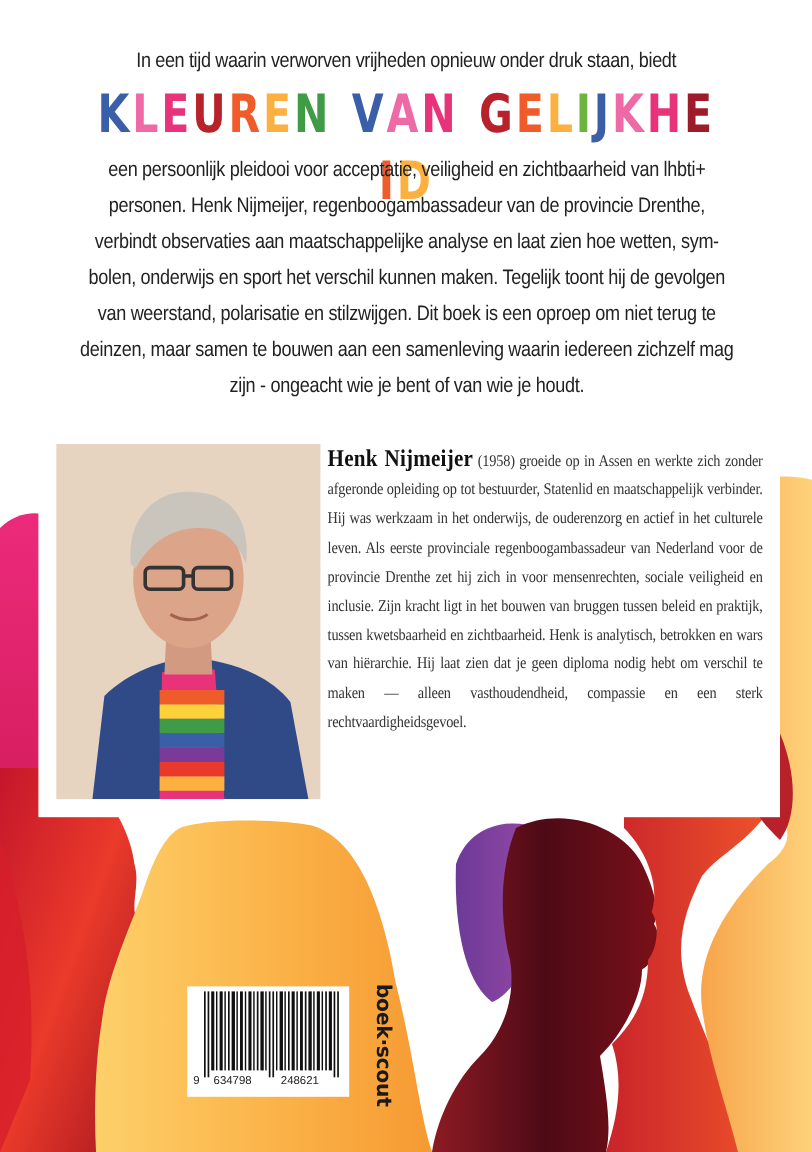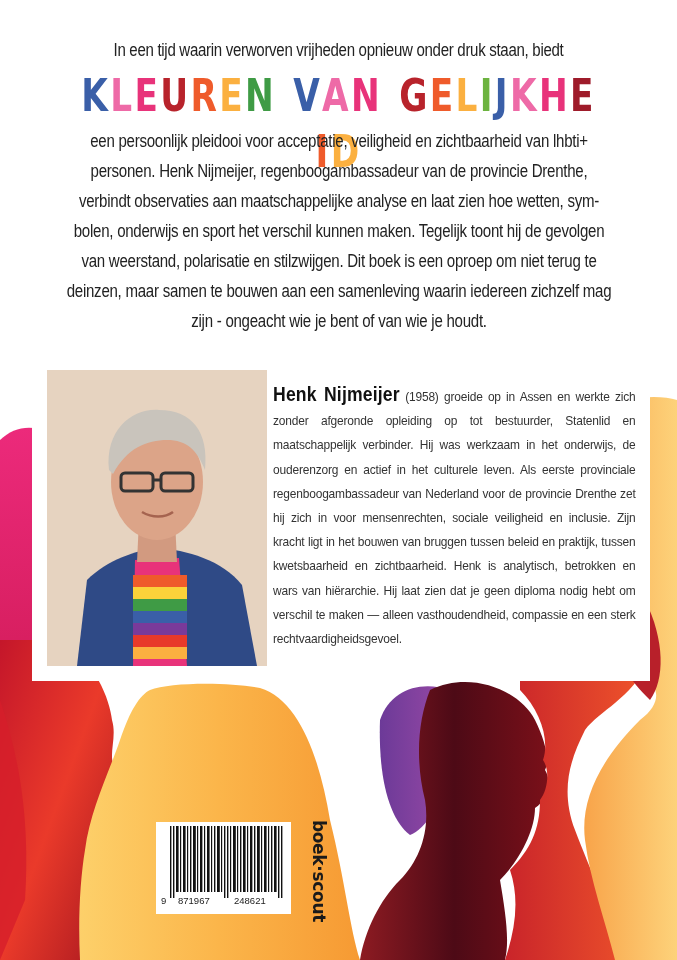--- a/index.html
+++ b/index.html
@@ -39,23 +39,24 @@
   
   .author-box {
     position: absolute; left: 32px; top: 358px; width: 618px; height: 323px;
     background: #ffffff;
   }
   .photo {
     position: absolute; left: 47px; top: 370px; width: 220px; height: 296px;
     background: #e8d7c6; overflow: hidden;
   }
   .bio {
-    position: absolute; left: 273px; top: 382px; width: 363px;
+    position: absolute; left: 273px; top: 370px; width: 363px;
     font-size: 13.6px; line-height: 24.2px; color: #333; text-align: justify;
     letter-spacing: -0.2px;
+    font-family: Liberation Serif, serif;
   }
   .bio-inner { transform: scaleX(0.88); transform-origin: left top; width: 412px; }
   .bio .name { font-weight: bold; font-size: 20px; color: #111; letter-spacing: 0.2px; }
 
   
   .barcode {
     position: absolute; left: 156px; top: 822px; width: 135px; height: 92px;
     background: #ffffff;
   }
   .bars { position: absolute; left: 14px; top: 4px; width: 117px; height: 72px; }
@@ -217,20 +218,20 @@
       <rect x="91" y="0" width="1.2" height="66" fill="#111"></rect>
       <rect x="94" y="0" width="2.6" height="66" fill="#111"></rect>
       <rect x="98" y="0" width="1.2" height="66" fill="#111"></rect>
       <rect x="101" y="0" width="1.4" height="66" fill="#111"></rect>
       <rect x="104" y="0" width="2.6" height="66" fill="#111"></rect>
       <rect x="108" y="0" width="1.4" height="72" fill="#111"></rect>
       <rect x="111" y="0" width="1.4" height="72" fill="#111"></rect>
     </svg>
     <div class="isbn">
       <span style="left:5px">9</span>
-      <span style="left:22px">871967</span>
+      <span style="left:22px">634798</span>
       <span style="left:78px">248621</span>
     </div>
   </div>
 
   <div class="publisher">boek·scout</div>
 
 </div>
 
 </body></html>

